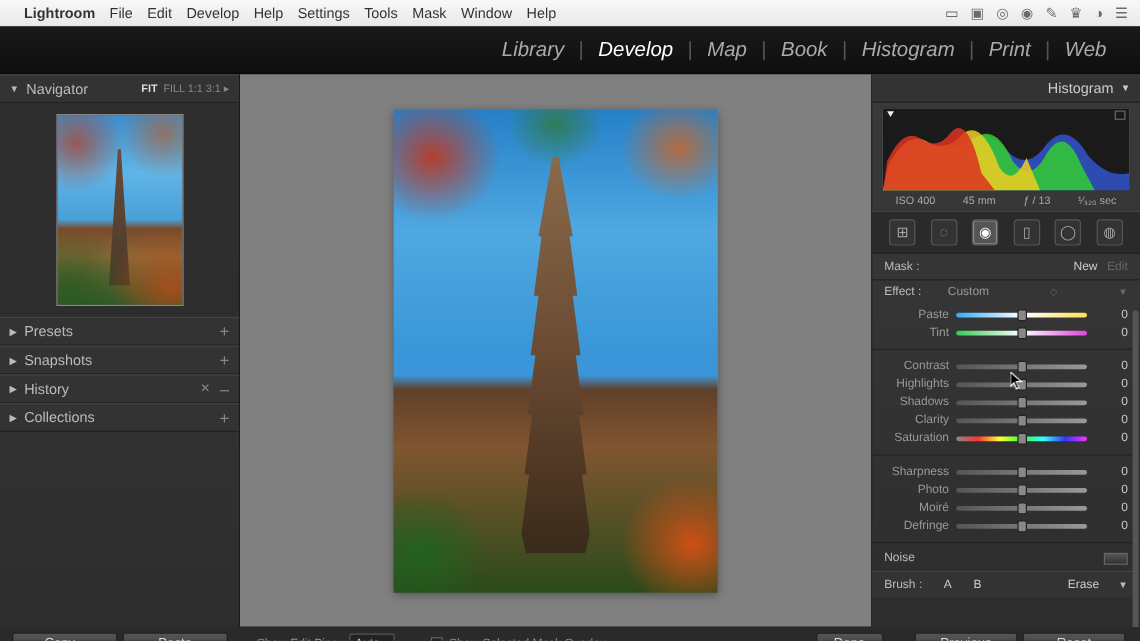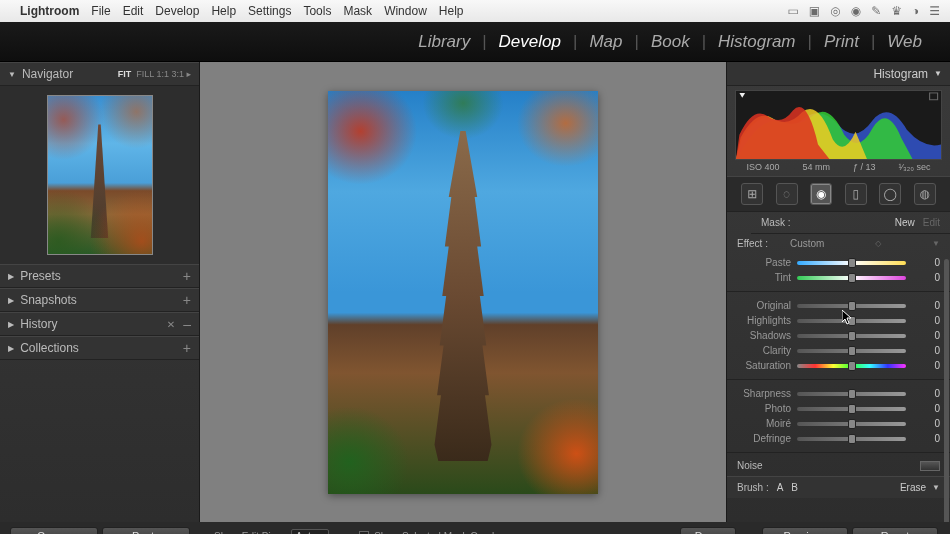--- a/index.html
+++ b/index.html
@@ -42,36 +42,36 @@
 .histhead{height:24px;display:flex;align-items:center;justify-content:flex-end;padding:0 8px;font-size:12px;color:#ccc;background:#333;border-bottom:1px solid #222;}
 .histhead .tri{margin-left:6px;font-size:8px;}
 .histogram{height:70px;background:#1a1a1a;margin:4px 8px 0 8px;position:relative;border:1px solid #444;}
 .histogram svg{width:100%;height:100%;}
 .histinfo{display:flex;justify-content:space-around;font-size:9px;color:#aaa;padding:2px 8px 4px 8px;}
 .origphoto{display:flex;align-items:center;gap:5px;font-size:10px;padding:4px 10px;border-bottom:1px solid #222;border-top:1px solid #444;}
 .origphoto .cb{width:10px;height:10px;border:1px solid #666;background:#222;}
 .toolstrip{display:flex;gap:4px;padding:6px 10px;background:#2a2a2a;border-top:1px solid #444;border-bottom:1px solid #222;justify-content:space-around;}
 .tool{width:22px;height:22px;background:#333;border:1px solid #555;border-radius:3px;display:flex;align-items:center;justify-content:center;color:#aaa;font-size:12px;}
 .tool.active{background:#555;color:#fff;box-shadow:inset 0 0 0 1px #888;}
-.maskrow{display:flex;align-items:center;padding:5px 10px;font-size:10px;border-bottom:1px solid #222;margin-left:24px;}
+.maskrow{display:flex;align-items:center;padding:5px 10px;font-size:10px;border-bottom:1px solid #222;}
 .maskrow .new{margin-left:auto;color:#ccc;margin-right:8px;}
 .maskrow .edit{color:#666;}
 .effectrow{display:flex;align-items:center;padding:4px 10px 2px 10px;font-size:10px;}
 .effectrow .val{margin-left:22px;color:#999;}
 .effectrow .disc{margin-left:auto;font-size:8px;color:#666;}
 .sliderrow{display:flex;align-items:center;padding:2px 10px;font-size:10px;}
 .sliderrow .lbl{width:54px;text-align:right;color:#999;font-size:10px;}
 .sliderrow .track{flex:1;height:4px;margin:0 6px;border-radius:2px;position:relative;}
 .sliderrow .knob{position:absolute;top:-3px;width:8px;height:10px;background:#888;border:1px solid #222;border-radius:2px;transform:translateX(-50%);}
 .sliderrow .num{width:28px;text-align:right;color:#ccc;font-size:10px;}
 .slidegroup{padding:4px 0;}
 .divline{height:1px;background:#222;margin:2px 0;}
 .colorrow{display:flex;align-items:center;padding:5px 10px;font-size:10px;}
 .colorrow .swatch{margin-left:auto;width:20px;height:10px;background:linear-gradient(#555,#333);border:1px solid #666;}
-.brushrow{display:flex;align-items:center;padding:5px 10px;font-size:10px;background:#333;border-top:1px solid #444;}
+.brushrow{display:flex;align-items:center;padding:5px 10px;font-size:10px;background:#333;border-top:1px solid #444;gap:10px;}
 .brushrow .b{margin-left:8px;color:#ccc;}
 .brushrow .erase{margin-left:auto;color:#ccc;}
 .brushrow .tri{margin-left:6px;font-size:8px;}
 .scrollbar{position:absolute;right:1px;top:197px;width:5px;height:280px;background:#555;border-radius:3px;}
 .footer{height:28px;display:flex;align-items:center;background:#2a2a2a;padding:0;}
 .footer .leftfoot{width:200px;display:flex;gap:4px;padding:0 10px;}
 .footer .centerfoot{flex:1;display:flex;align-items:center;padding:0 14px;font-size:10px;color:#999;}
 .footer .rightfoot{width:200px;display:flex;gap:4px;padding:0 12px;}
 .fbtn{flex:1;height:19px;background:linear-gradient(#555,#3a3a3a);border:1px solid #222;border-radius:3px;color:#ddd;font-size:11px;display:flex;align-items:center;justify-content:center;cursor:pointer;}
 .showedit{display:flex;align-items:center;gap:4px;font-size:10px;}
@@ -179,21 +179,21 @@
         <path d="M0,70 L5,50 Q20,20 35,30 Q50,40 60,28 Q75,15 90,35 Q105,55 120,30 Q135,10 150,40 Q165,60 180,55 L180,70 Z" fill="#3355cc" opacity=".85"></path>
         <path d="M0,70 L8,55 Q25,25 40,32 Q55,38 68,25 Q82,12 95,45 Q108,65 120,38 Q133,14 145,48 L155,70 Z" fill="#33cc33" opacity=".85"></path>
         <path d="M0,70 L4,48 Q18,18 32,28 Q46,38 58,22 Q72,8 85,50 Q95,68 105,42 L115,70 Z" fill="#eecc22" opacity=".85"></path>
         <path d="M0,70 L3,45 Q15,15 28,26 Q40,36 50,20 Q62,5 72,55 L82,70 Z" fill="#dd3322" opacity=".85"></path>
         <polygon points="3,2 8,2 5.5,7" fill="#eee"></polygon>
         <rect x="170" y="2" width="7" height="7" fill="none" stroke="#666" stroke-width="1"></rect>
       </svg>
     </div>
     <div class="histinfo">
       <span>ISO 400</span>
-      <span>54 mm</span>
+      <span>45 mm</span>
       <span>ƒ / 13</span>
       <span>¹⁄₃₂₀ sec</span>
     </div>
 
     <div class="toolstrip">
       <div class="tool">⊞</div>
       <div class="tool">◌</div>
       <div class="tool active">◉</div>
       <div class="tool">▯</div>
       <div class="tool">◯</div>
@@ -225,21 +225,21 @@
           <span class="lbl">Tint</span>
           <span class="track" style="background:linear-gradient(90deg,#3c5,#fff,#d4d)">
             <span class="knob" style="left:50%"></span>
           </span>
           <span class="num">0</span>
         </div>
       </div>
     <div class="divline"></div>
     <div class="slidegroup" id="groupB">
         <div class="sliderrow">
-          <span class="lbl">Original</span>
+          <span class="lbl">Contrast</span>
           <span class="track" style="background:linear-gradient(90deg,#555,#999)">
             <span class="knob" style="left:50%"></span>
           </span>
           <span class="num">0</span>
         </div>
         <div class="sliderrow">
           <span class="lbl">Highlights</span>
           <span class="track" style="background:linear-gradient(90deg,#555,#999)">
             <span class="knob" style="left:50%"></span>
           </span>

